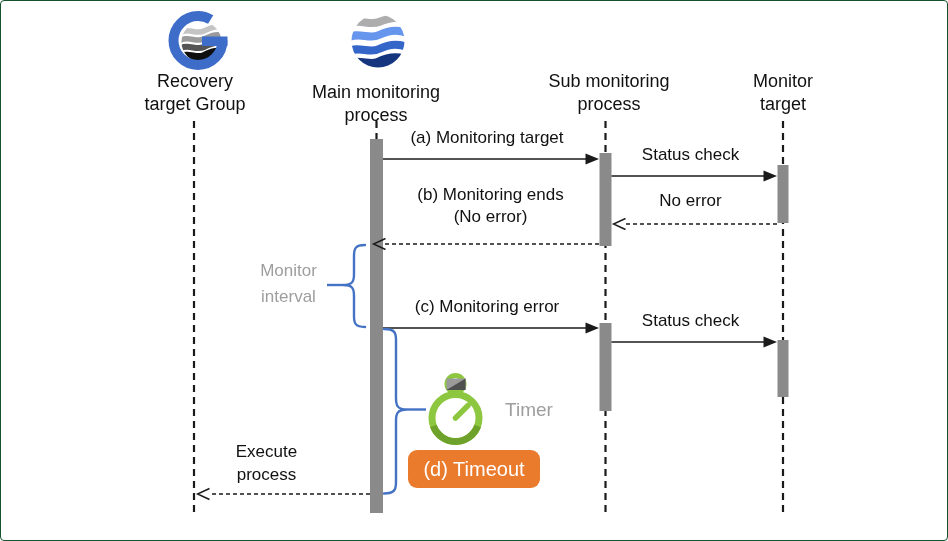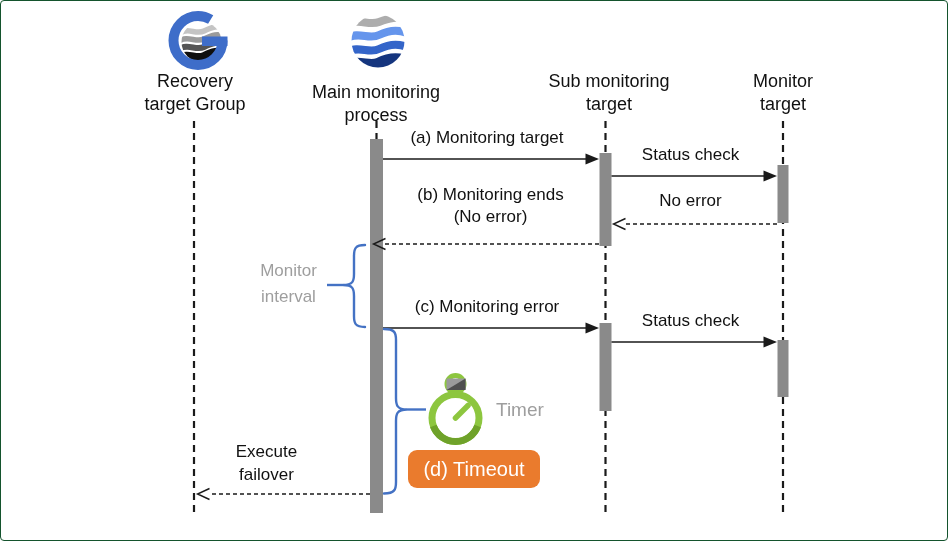--- a/index.html
+++ b/index.html
@@ -6,21 +6,21 @@
   body{width:948px;height:541px;position:relative;overflow:hidden;
        font-family:"Liberation Sans",sans-serif;}
   .canvas{position:absolute;left:0;top:0;width:946px;height:539px;
           border:1px solid #14532d;border-radius:4px;background:#fff;}
   svg.overlay{position:absolute;left:0;top:0;}
   .lbl{position:absolute;font-size:17px;line-height:21px;color:#111;
        text-align:center;white-space:pre-line;}
   .hdr{position:absolute;font-size:18px;line-height:23px;color:#111;
        text-align:center;white-space:pre-line;}
   .muted{color:#9e9e9e;}
-  .timer-lbl{position:absolute;font-size:19px;color:#9e9e9e;text-align:left;margin-left:12px;}
+  .timer-lbl{position:absolute;font-size:19px;color:#9e9e9e;text-align:center;}
   .badge{position:absolute;left:407px;top:449px;width:132px;height:38px;
          background:#ea7b2d;border-radius:9px;color:#fff;font-size:20px;
          line-height:38px;text-align:center;}
   .icon{position:absolute;}
 </style>
 </head>
 <body>
 
 <div class="canvas">
 
@@ -104,32 +104,32 @@
     <circle cx="30.5" cy="52" r="23.5" fill="#ffffff" stroke="#8dc63f" stroke-width="7"></circle>
     <path d="M8.4 60 A23.5 23.5 0 0 0 52.6 60" fill="none" stroke="#6fa22a" stroke-width="7"></path>
     <line x1="30.5" y1="52" x2="43" y2="39.5" stroke="#8dc63f" stroke-width="5.5" stroke-linecap="round"></line>
   </svg>
 
   <div class="hdr" style="left:94px;top:69px;width:200px">Recovery
 target Group</div>
   <div class="hdr" style="left:275px;top:80px;width:200px">Main monitoring
 process</div>
   <div class="hdr" style="left:505px;top:69px;width:206px">Sub monitoring
-target</div>
+process</div>
   <div class="hdr" style="left:682px;top:69px;width:200px">Monitor
 target</div>
 
   <div class="lbl" style="left:378px;top:126px;width:216px">(a) Monitoring target</div>
   <div class="lbl" style="left:612px;top:143px;width:155px">Status check</div>
   <div class="lbl" style="left:372px;top:183px;width:235px;line-height:22px">(b) Monitoring ends
 (No error)</div>
   <div class="lbl" style="left:612px;top:189px;width:155px">No error</div>
   <div class="lbl muted" style="left:230px;top:257px;width:115px;line-height:26px">Monitor
 interval</div>
   <div class="lbl" style="left:378px;top:295px;width:216px">(c) Monitoring error</div>
   <div class="lbl" style="left:612px;top:309px;width:155px">Status check</div>
   <div class="timer-lbl" style="left:483px;top:398px;width:90px">Timer</div>
   <div class="lbl" style="left:198px;top:439px;width:135px;line-height:23px">Execute
-failover</div>
+process</div>
 
   <div class="badge">(d) Timeout</div>
 
 </div>
 
 </body></html>

